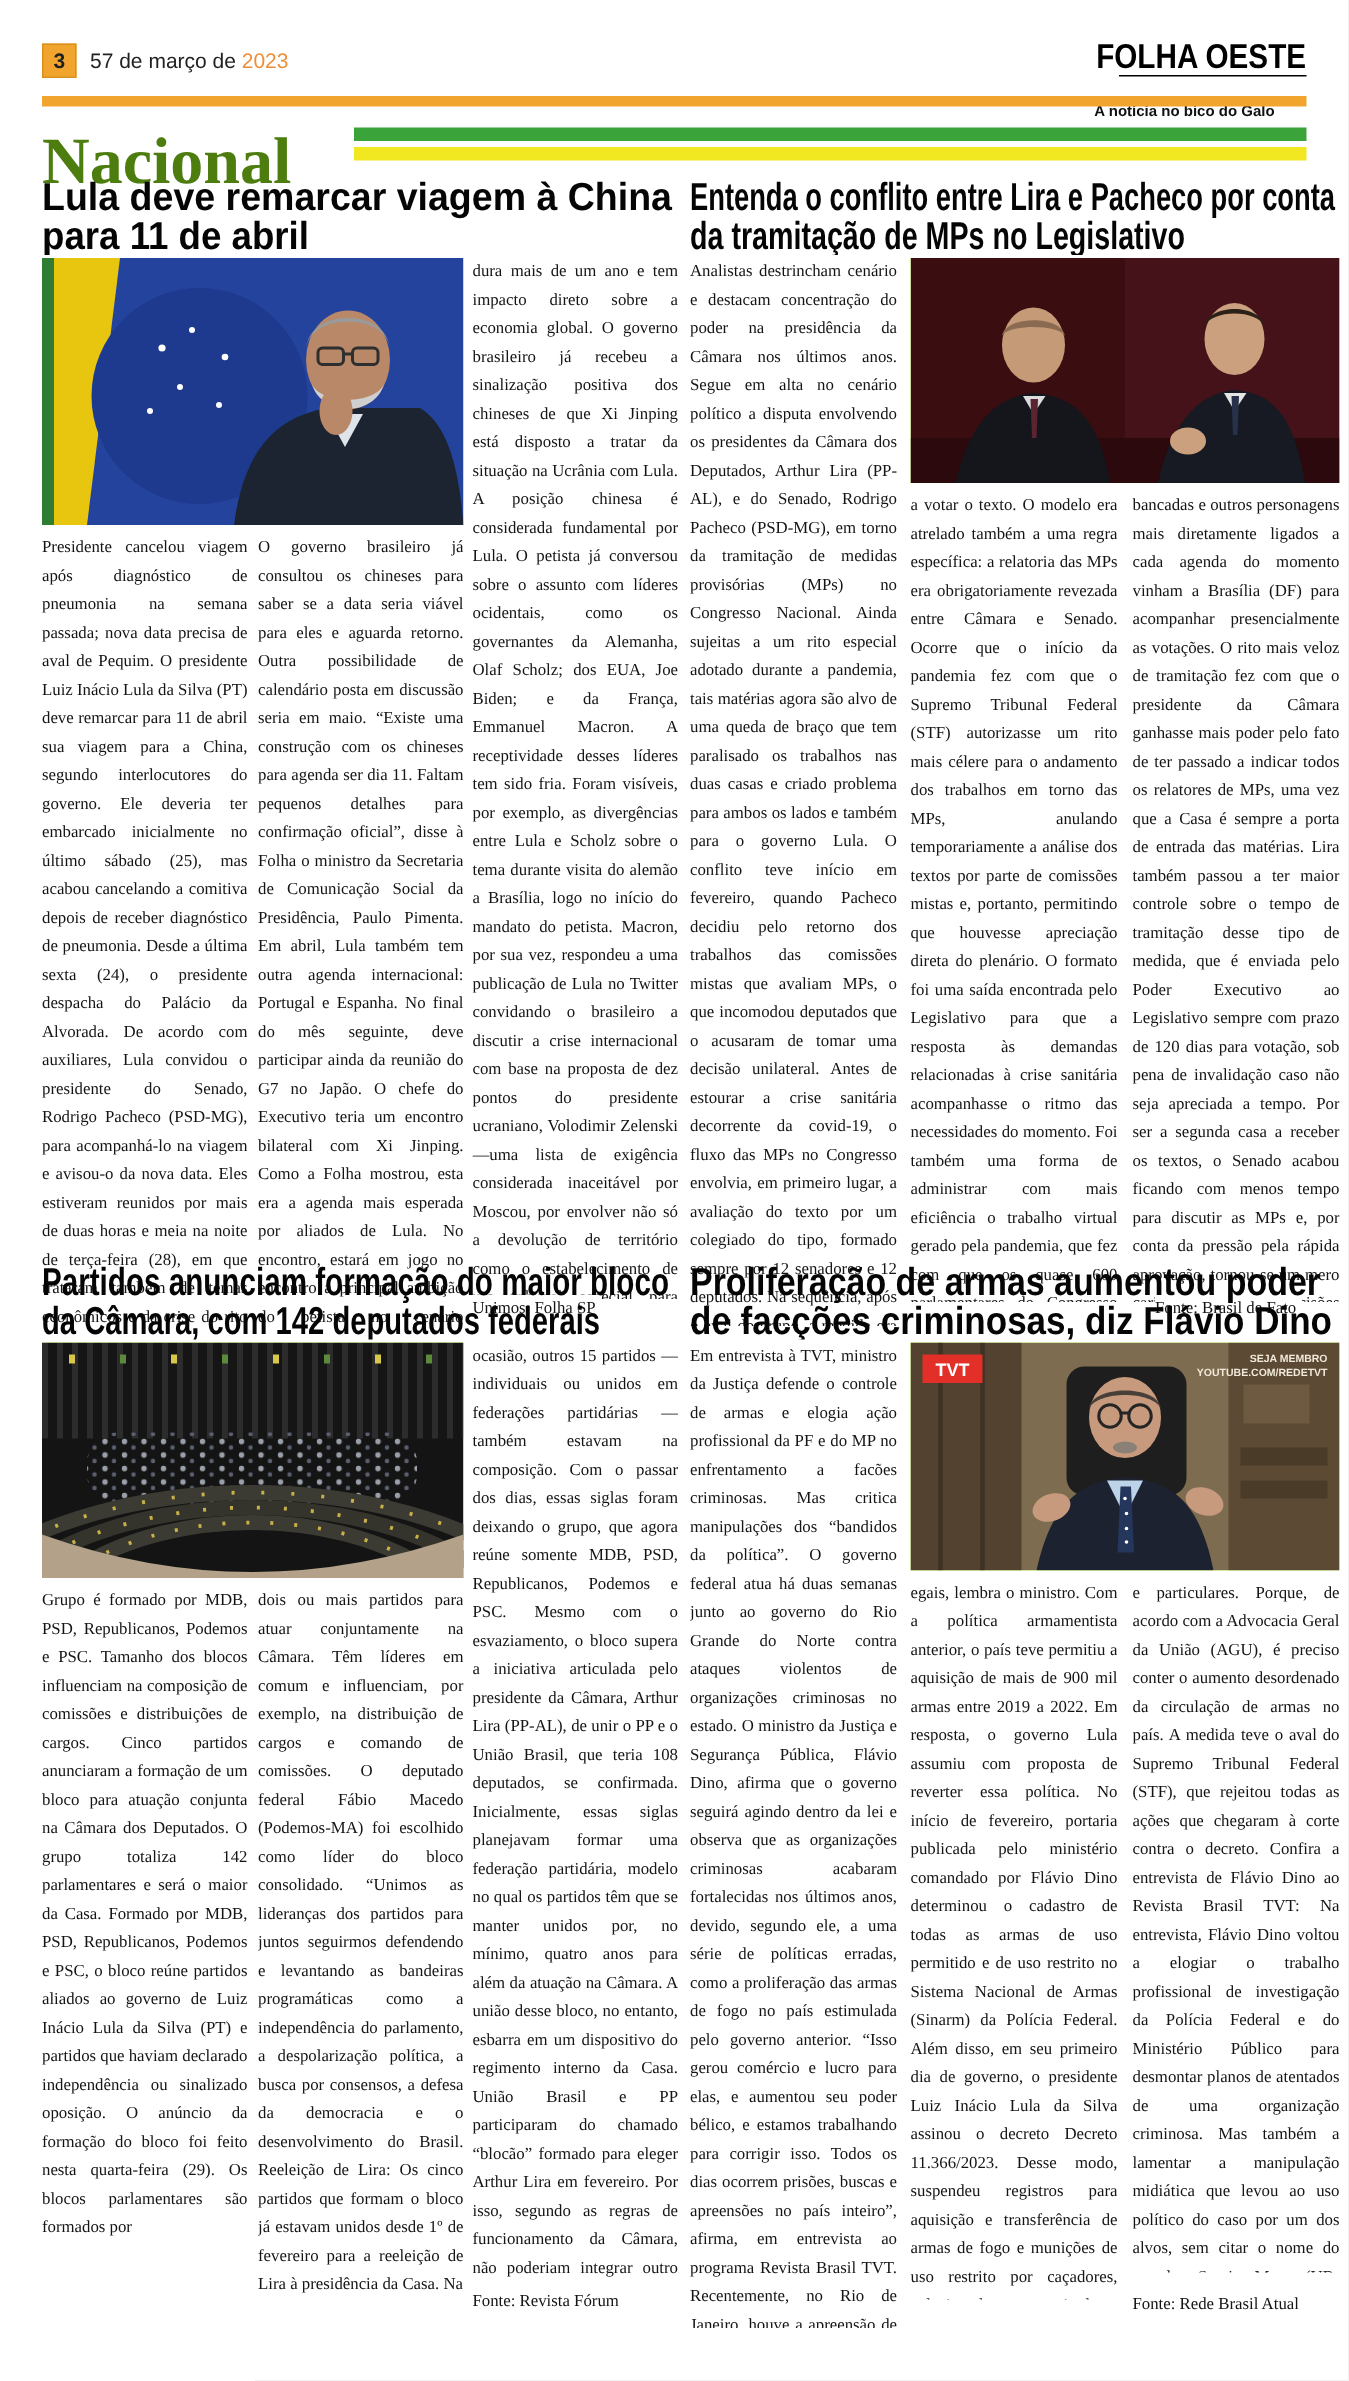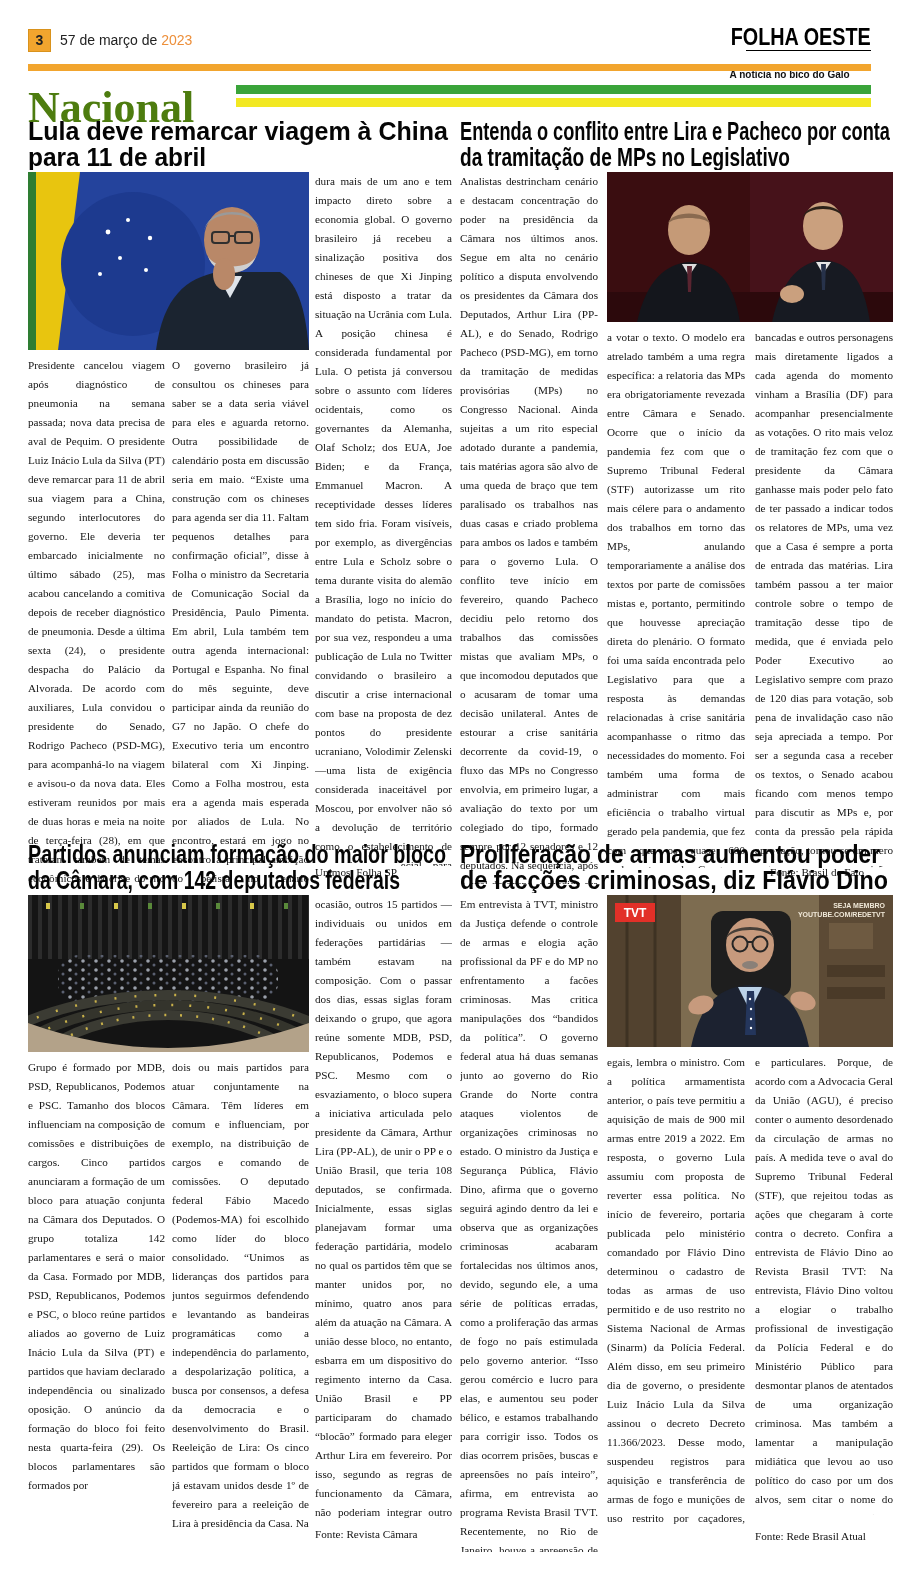--- a/index.html
+++ b/index.html
@@ -224,21 +224,21 @@
               <ellipse cx="140" cy="225" rx="165" ry="105" stroke="#c9b14a" stroke-width="2.5" stroke-dasharray="2 14"></ellipse>
               <ellipse cx="140" cy="235" rx="205" ry="125" stroke="#c9b14a" stroke-width="2.5" stroke-dasharray="2 16"></ellipse>
               <ellipse cx="140" cy="245" rx="245" ry="145" stroke="#c9b14a" stroke-width="2.5" stroke-dasharray="2 18"></ellipse>
             </g>
             <path d="M0,157 L0,128 Q140,178 281,128 L281,157 Z" fill="#b3a289"></path>
           </svg>
         </div>
         <div class="col c1">Grupo é formado por MDB, PSD, Republicanos, Podemos e PSC. Tamanho dos blocos influenciam na composição de comissões e distribuições de cargos.  Cinco partidos anunciaram a formação de um bloco para atuação conjunta na Câmara dos Deputados. O grupo totaliza 142 parlamentares e será o maior da Casa. Formado por MDB, PSD, Republicanos, Podemos e PSC, o bloco reúne partidos aliados ao governo de Luiz Inácio Lula da Silva (PT) e partidos que haviam declarado independência ou sinalizado oposição. O anúncio da formação do bloco foi feito nesta quarta-feira (29). Os blocos parlamentares são formados por</div>
         <div class="col c2">dois ou mais partidos para atuar conjuntamente na Câmara. Têm líderes em comum e influenciam, por exemplo, na distribuição de cargos e comando de comissões. O deputado federal Fábio Macedo (Podemos-MA) foi escolhido como líder do bloco consolidado. “Unimos as lideranças dos partidos para juntos seguirmos defendendo e levantando as bandeiras programáticas como a independência do parlamento, a despolarização política, a busca por consensos, a defesa da democracia e o desenvolvimento do Brasil. Reeleição de Lira: Os cinco partidos que formam o bloco já estavam unidos desde 1º de fevereiro para a reeleição de Lira à presidência da Casa. Na</div>
         <div class="col c3">ocasião, outros 15 partidos — individuais ou unidos em federações partidárias — também estavam na composição. Com o passar dos dias, essas siglas foram deixando o grupo, que agora reúne somente MDB, PSD, Republicanos, Podemos e PSC. Mesmo com o esvaziamento, o bloco supera a iniciativa articulada pelo presidente da Câmara, Arthur Lira (PP-AL), de unir o PP e o União Brasil, que teria 108 deputados, se confirmada. Inicialmente, essas siglas planejavam formar uma federação partidária, modelo no qual os partidos têm que se manter unidos por, no mínimo, quatro anos para além da atuação na Câmara. A união desse bloco, no entanto, esbarra em um dispositivo do regimento interno da Casa. União Brasil e PP participaram do chamado “blocão” formado para eleger Arthur Lira em fevereiro. Por isso, segundo as regras de funcionamento da Câmara, não poderiam integrar outro bloco até o próximo ano.</div>
-        <div class="source">Fonte: Revista Câmara</div>
+        <div class="source">Fonte: Revista Fórum</div>
       </div>
     </div>
 
     <div class="article a4">
       <svg class="hl" width="433" height="52">
         <text x="0" y="22" textLength="420" lengthAdjust="spacingAndGlyphs">Proliferação de armas aumentou poder</text>
         <text x="0" y="48" textLength="428" lengthAdjust="spacingAndGlyphs">de facções criminosas, diz Flávio Dino</text>
       </svg>
       <div class="cols">
         <div class="col c1">Em entrevista à TVT, ministro da Justiça defende o controle de armas e elogia ação profissional da PF e do MP no enfrentamento a facões criminosas. Mas critica manipulações dos “bandidos da política”.  O governo federal atua há duas semanas junto ao governo do Rio Grande do Norte contra ataques violentos de organizações criminosas no estado. O ministro da Justiça e Segurança Pública, Flávio Dino, afirma que o governo seguirá agindo dentro da lei e observa que as organizações criminosas acabaram fortalecidas nos últimos anos, devido, segundo ele, a uma série de políticas erradas, como a proliferação das armas de fogo no país estimulada pelo governo anterior. “Isso gerou comércio e lucro para elas, e aumentou seu poder bélico, e estamos trabalhando para corrigir isso. Todos os dias ocorrem prisões, buscas e apreensões no país inteiro”, afirma, em entrevista ao programa Revista Brasil TVT. Recentemente, no Rio de Janeiro, houve a apreensão de mais de mil armas il-</div>

